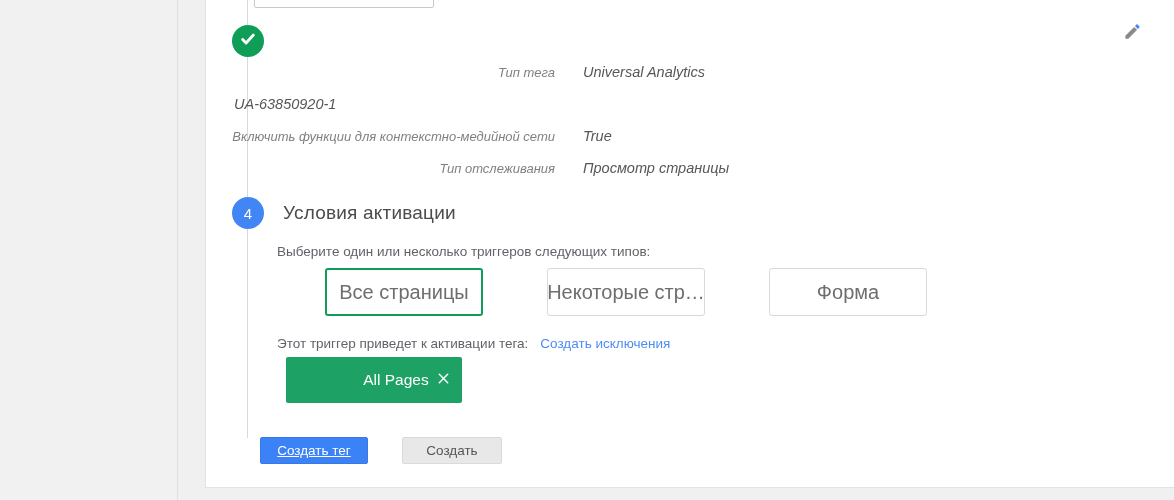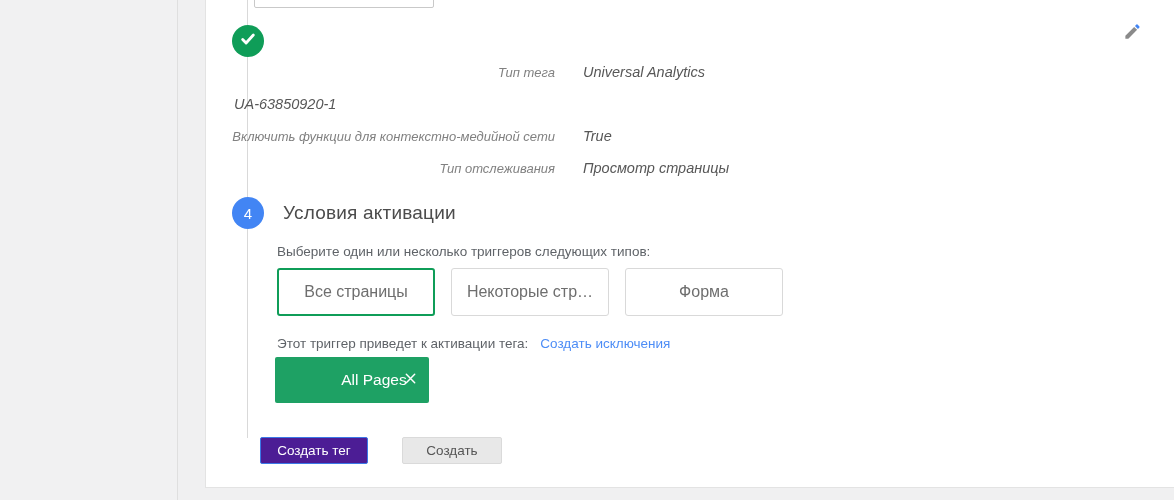--- a/index.html
+++ b/index.html
@@ -38,39 +38,39 @@
     display:flex; align-items:center; justify-content:center; cursor:pointer; }
   .fields { position:absolute; left:0; top:56px; }
   .frow { display:flex; height:32px; align-items:center;font-style:italic; }
   .flabel { width:349px; text-align:right; font-size:13px; color:#818181; }
   .fvalue { margin-left:28px; font-size:14.5px; color:#575757; }
   .instruction { position:absolute; left:71px; top:244px; font-size:13.5px; color:#5f6368; }
   .trigger-btns { position:absolute; left:71px; top:268px; display:flex; gap:16px; }
   .tbtn {
     width:158px; height:48px; background:#fff; border:1px solid #d9d9d9; border-radius:3px;
     display:flex; align-items:center; justify-content:center;
-    font-size:16px; color:#6e6e6e; cursor:pointer; white-space:nowrap; overflow:hidden;
+    font-size:20px; color:#6e6e6e; cursor:pointer; white-space:nowrap; overflow:hidden;margin-left:48px;
   }
   .tbtn.selected { border:2px solid #0f9d58; }
   .fire-row { position:absolute; left:71px; top:336px; font-size:13.5px; color:#5f6368; }
   .fire-row a { color:#4d8df6; text-decoration:none; margin-left:12px; cursor:pointer; }
   .chip {
-    position:absolute; left:69px; top:357px; width:154px; height:46px;
+    position:absolute; left:80px; top:357px; width:176px; height:46px;
     background:#1ea164; border-radius:2px; color:#fff;
     display:flex; align-items:center; justify-content:center;
     font-size:15.5px; cursor:pointer;padding-left:44px;
   }
   .chip-close { position:absolute; right:10px; top:0; height:100%; width:18px;
     display:flex; align-items:center; justify-content:center; cursor:pointer; }
   .footer-btn {
     position:absolute; top:437px; height:27px; border-radius:2px;
     display:flex; align-items:center; justify-content:center;
     font-size:13.5px; cursor:pointer;
   }
-  .create-btn { left:54px; width:108px; background:#4c1d95; color:#fff; border:1px solid #3b78e7; }
+  .create-btn { left:54px; width:108px; background:#3b82f6; color:#fff; border:1px solid #3b78e7;text-decoration:underline; }
   .cancel-btn { left:196px; width:100px; background:#e8e8e8; color:#565656; border:1px solid #dadada; }
 </style>
 </head>
 <body>
 
 <div class="sidebar"></div>
 <div class="sidebar-divider"></div>
 
 <div class="card">
   <div class="connector"></div>

